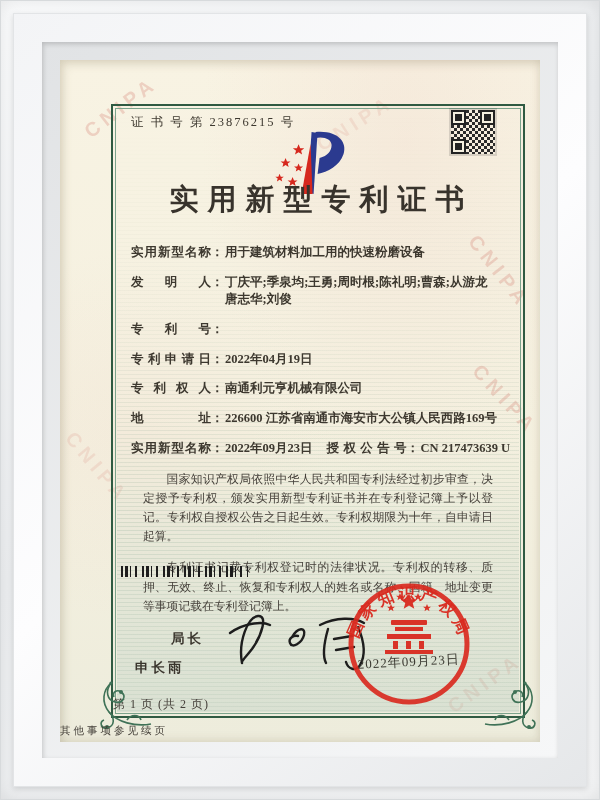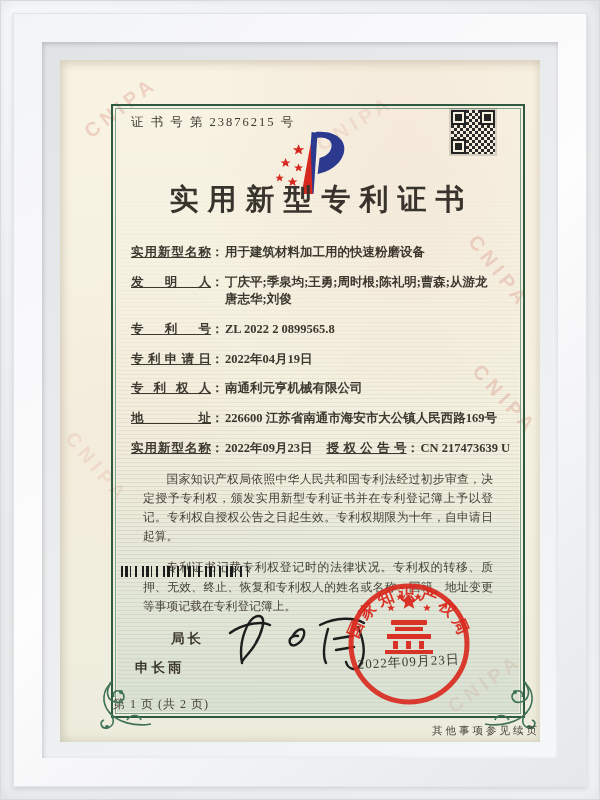--- a/index.html
+++ b/index.html
@@ -46,21 +46,21 @@
     outline:2px solid rgba(43,43,43,.15);}
   .finder{position:absolute;width:11px;height:11px;border:2px solid #222;background:#f4efdf;}
   .finder::after{content:"";position:absolute;inset:2px;background:#222;}
   .f-tl{left:0;top:0}.f-tr{right:0;top:0}.f-bl{left:0;bottom:0}
   .title{position:absolute;left:0;right:0;top:74px;text-align:center;
     font-size:29px;font-weight:bold;letter-spacing:9px;padding-left:7px;color:#38332c;}
   
   .fields{position:absolute;left:18px;right:12px;top:138px;font-size:12.5px;color:#3d382f;}
   .row{display:flex;align-items:flex-start;margin-bottom:13px;line-height:1.35;}
   .flabel{display:inline-block;width:80px;text-align:justify;text-align-last:justify;
-    font-weight:600;flex:0 0 80px;text-decoration:underline;}
+    font-weight:600;flex:0 0 80px;}
   .colon{flex:0 0 14px;font-weight:600;}
   .fvalue{flex:1;font-weight:600;font-family:Liberation Serif, serif;}
   .nowrap{white-space:nowrap;}
   .pair{display:flex;}
   .pair + .pair{margin-left:14px;}
   
   .paras{position:absolute;left:18px;right:18px;top:352px;font-size:11.8px;
     color:#45403a;text-align:justify;line-height:1.62;}
   .paras p{margin:12px;text-indent:2em;}
   
@@ -71,21 +71,21 @@
       #1d1d1d 9px 10px, transparent 10px 14px,
       #1d1d1d 14px 16px, transparent 16px 21px);}
   .sig-title{position:absolute;left:22px;top:524px;font-size:13.5px;font-weight:600;
     letter-spacing:3px;color:#3a352d;margin-left:36px;}
   .sig-name{position:absolute;left:22px;top:553px;font-size:13.5px;font-weight:600;
     letter-spacing:3px;color:#3a352d;}
   .signature{position:absolute;left:95px;top:495px;}
   .seal{position:absolute;left:232px;top:474px;width:128px;height:128px;}
   .page-num{position:absolute;left:0;right:16px;top:590px;text-align:left;
     font-size:12px;letter-spacing:1px;color:#45403a;}
-  .note{position:absolute;left:0;right:0;top:664px;text-align:right;
+  .note{position:absolute;left:0;right:0;top:664px;text-align:left;
     font-size:10.5px;letter-spacing:3px;color:#45403a;}
   .flourish{position:absolute;width:56px;height:56px;}
   .fl-left{left:-16px;bottom:-14px;}
   .fl-right{right:-16px;bottom:-14px;transform:scaleX(-1);}
 </style>
 </head>
 <body>
 
 <div class="frame-outer"></div>
 <div class="frame-mid"></div>
@@ -136,21 +136,20 @@
         <span class="fvalue">用于建筑材料加工用的快速粉磨设备</span>
       </div>
       <div class="row">
         <span class="flabel">发明人</span>
           <span class="colon">：</span>
         <span class="fvalue"><span class="nowrap">丁庆平;季泉均;王勇;周时根;陈礼明;曹森;从游龙</span><br><span class="nowrap">唐志华;刘俊</span></span>
       </div>
       <div class="row">
         <span class="flabel">专利号</span>
           <span class="colon">：</span>
-        <span class="fvalue">ZL 2022 2 0899565.8</span>
       </div>
       <div class="row">
         <span class="flabel">专利申请日</span>
           <span class="colon">：</span>
         <span class="fvalue">2022年04月19日</span>
       </div>
       <div class="row">
         <span class="flabel">专利权人</span>
           <span class="colon">：</span>
         <span class="fvalue">南通利元亨机械有限公司</span>

